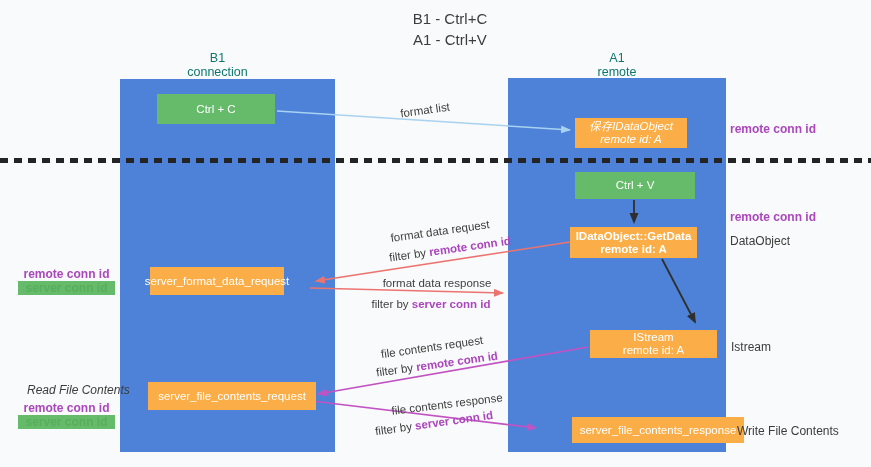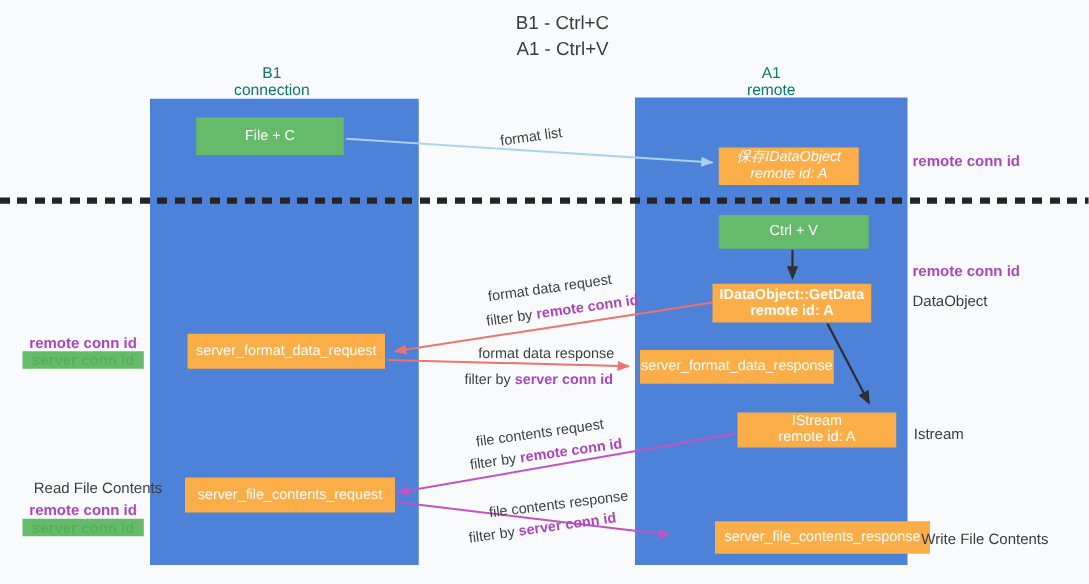--- a/index.html
+++ b/index.html
@@ -71,44 +71,41 @@
     <line x1="277" y1="111" x2="570" y2="130" stroke="#a8d2f0" stroke-width="1.5" marker-end="url(#mblue)"></line>
     <line x1="634" y1="200" x2="634" y2="222" stroke="#2f2f2f" stroke-width="1.8" marker-end="url(#mblk)"></line>
     <line x1="570" y1="242" x2="316" y2="281" stroke="#ec7470" stroke-width="1.6" marker-end="url(#mred)"></line>
     <line x1="310" y1="288" x2="503" y2="293" stroke="#ec7470" stroke-width="1.6" marker-end="url(#mred)"></line>
     <line x1="662" y1="259" x2="695" y2="322" stroke="#2f2f2f" stroke-width="1.8" marker-end="url(#mblk)"></line>
     <line x1="588" y1="347" x2="318" y2="394" stroke="#c253c2" stroke-width="1.6" marker-end="url(#mmag)"></line>
     <line x1="312" y1="401" x2="536" y2="428" stroke="#c253c2" stroke-width="1.6" marker-end="url(#mmag)"></line>
   </svg>
 
   <div class="abs node green" style="left:157px;top:94px;width:118px;height:30px;">
-    <div>File + C</div>
+    <div>Ctrl + C</div>
   </div>
 
   <div class="abs node orange" style="left:575px;top:118px;width:112px;height:30px;font-style:italic;">
     <div>保存IDataObject</div>
     <div>remote id: A</div>
   </div>
 
   <div class="abs node green" style="left:575px;top:172px;width:120px;height:27px;align-items:center;">
     <div>Ctrl + V</div>
   </div>
 
   <div class="abs node orange" style="left:570px;top:227px;width:127px;height:31px;font-weight:bold;">
     <div>IDataObject::GetData</div>
     <div>remote id: A</div>
   </div>
 
-  <div class="abs node orange" style="left:150px;top:267px;width:158px;height:28px;">
+  <div class="abs node orange" style="left:150px;top:267px;width:134px;height:28px;">
     <div>server_format_data_request</div>
   </div>
 
-  <div class="abs node orange" style="left:512px;top:280px;width:155px;height:27px;">
-    <div>server_format_data_response</div>
-  </div>
 
   <div class="abs node orange" style="left:590px;top:330px;width:127px;height:28px;">
     <div>IStream</div>
     <div>remote id: A</div>
   </div>
 
   <div class="abs node orange" style="left:148px;top:382px;width:168px;height:28px;">
     <div>server_file_contents_request</div>
   </div>
 
@@ -151,19 +148,19 @@
   <div class="abs side-label purple" style="left:730px;top:122px;">remote conn id</div>
   <div class="abs side-label purple" style="left:730px;top:210px;">remote conn id</div>
   <div class="abs side-label" style="left:730px;top:234px;">DataObject</div>
   <div class="abs side-label" style="left:731px;top:340px;">Istream</div>
   <div class="abs side-label" style="left:737px;top:424px;">Write File Contents</div>
 
   <div class="abs left-stack" style="left:18px;top:267px;width:97px;">
     <div class="side-label purple">remote conn id</div>
     <div class="side-label green">server conn id</div>
   </div>
-  <div class="abs side-label" style="left:27px;top:383px;">Read File Contents</div>
+  <div class="abs side-label" style="left:27px;top:383px;font-style:italic;">Read File Contents</div>
   <div class="abs left-stack" style="left:18px;top:401px;width:97px;">
     <div class="side-label purple">remote conn id</div>
     <div class="side-label green">server conn id</div>
   </div>
 
 </div>
 
 </body></html>

